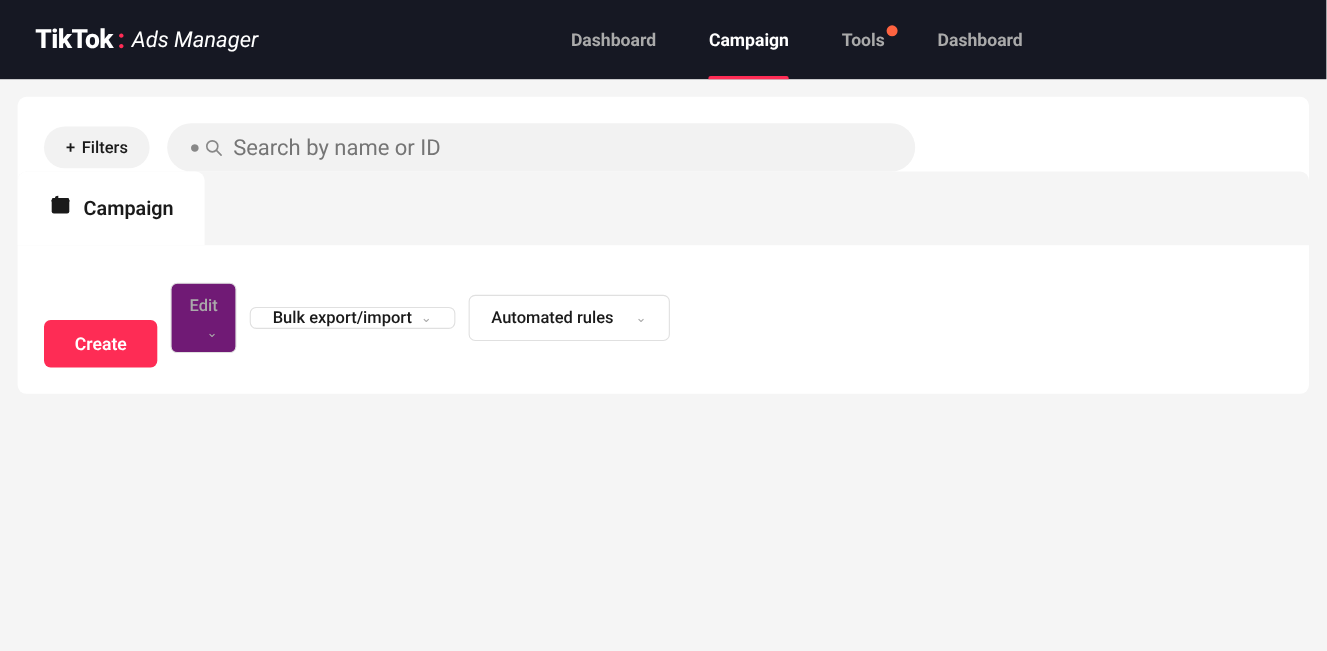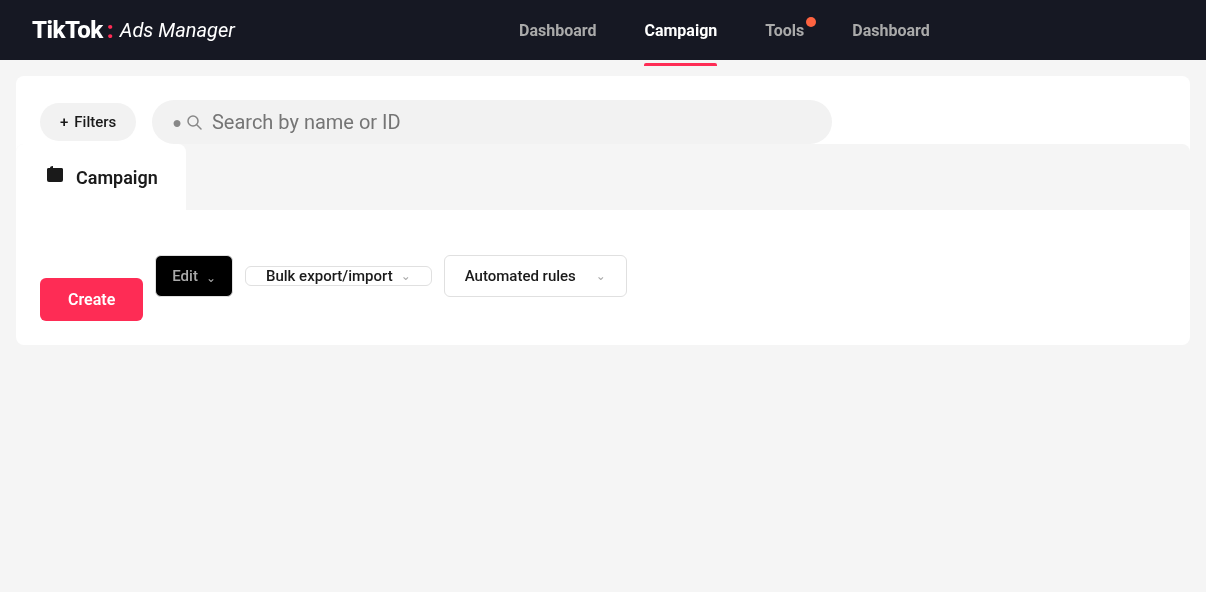--- a/index.html
+++ b/index.html
@@ -11,21 +11,21 @@
 
     body {
       background: #f5f5f5;
       width: 1206px;
       min-height: 592px;
     }
 
     
     .header {
       background: #161823;
-      height: 60px;
+      height: 72px;
       display: flex;
       align-items: center;
       padding: 0 32px;
       gap: 20px;
     }
 
     .logo-area {
       display: flex;
       align-items: center;
       gap: 4px;
@@ -199,31 +199,32 @@
       border: none;
       border-radius: 6px;
       padding: 12px 28px;
       font-size: 16px;
       font-weight: 600;
       cursor: pointer;
       margin-top: 48px;
     }
 
     .edit-btn {
-      background: #000000;
+      background: #701a75;
       color: #aaa;
       border: 1px solid #e0e0e0;
       border-radius: 6px;
       padding: 11px 16px;
       font-size: 15px;
       font-weight: 500;
       cursor: pointer;
       display: flex;
       align-items: flex-end;
       gap: 8px;
+      flex-direction: column;
     }
 
     .chevron {
       font-size: 12px;
       color: #aaa;
     }
 
     .bulk-btn {
       background: #fff;
       color: #1a1a1a;

